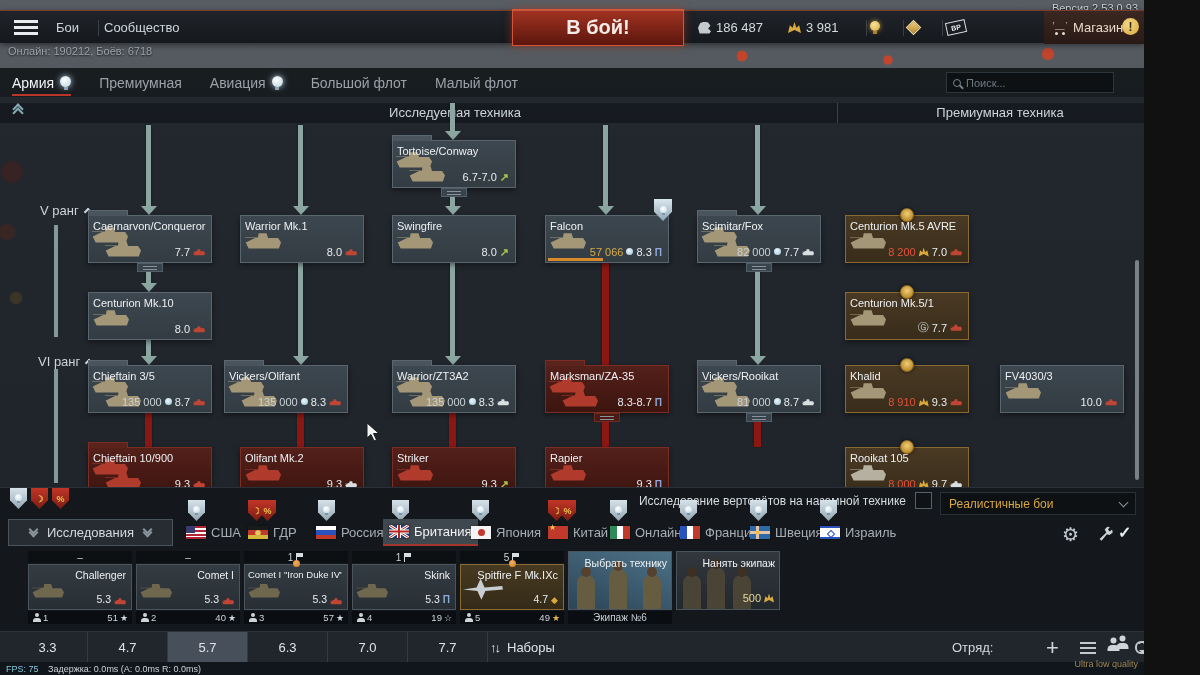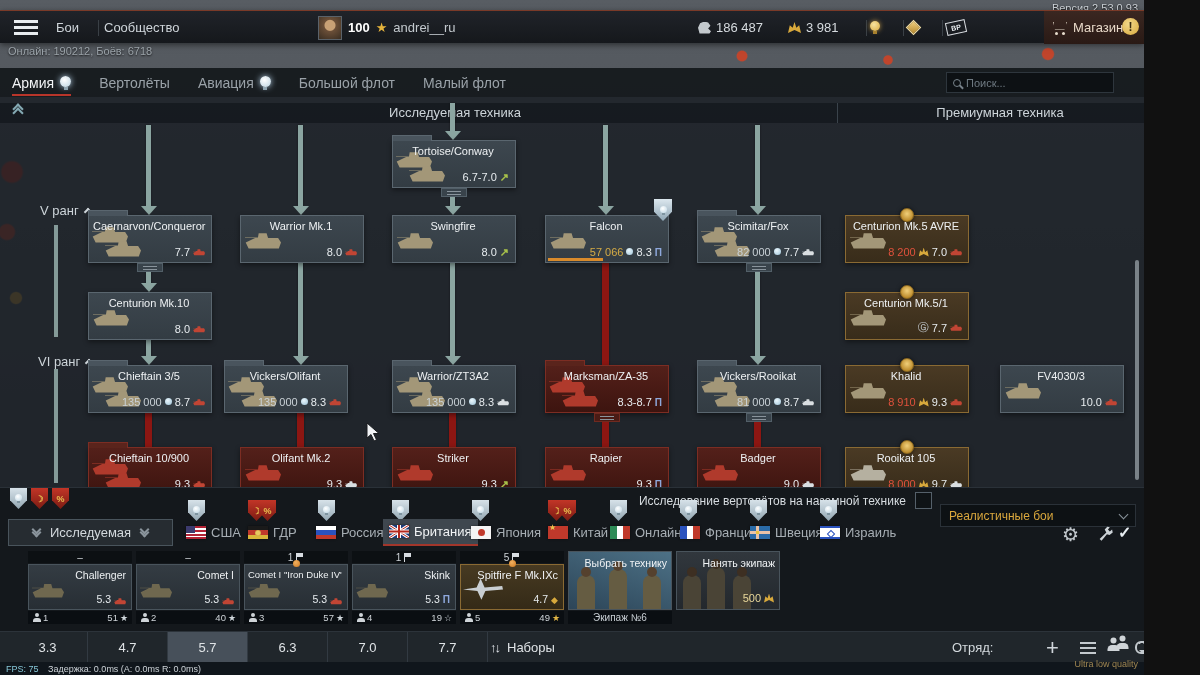--- a/index.html
+++ b/index.html
@@ -76,21 +76,21 @@
   .dblchev{position:absolute;left:14px;top:8px;display:flex;flex-direction:column;gap:-2px;cursor:pointer}
   .ranklabel{position:absolute;font-size:13px;color:#cdd4d9;display:flex;align-items:center;gap:6px}
   .ranklabel .chevup{width:6px;height:6px;border-color:#cdd4d9;margin-top:3px}
   .rankbar{position:absolute;width:4px;background:rgba(158,184,180,.8)}
   .vline{position:absolute;width:5px;background:#8ba5a1;box-shadow:0 0 2px rgba(0,0,0,.5)}
   .vline.red{width:7px;background:#8c1612}
   .arr{position:absolute;width:0;height:0;border-left:8px solid transparent;border-right:8px solid transparent;border-top:9px solid #8ba5a1}
   .scrollthumb{position:absolute;right:5px;width:4px;background:#7a8288;border-radius:2px;cursor:pointer}
   
   .card{position:absolute;width:124px;height:48px;background:linear-gradient(180deg,#3d474f,#333c43);border:1px solid #5a666f;box-shadow:0 2px 5px rgba(0,0,0,.45);cursor:pointer}
-  .card .name{position:absolute;top:4px;left:4px;right:6px;text-align:center;font-size:11px;color:#eef1f3;white-space:nowrap}
+  .card .name{position:absolute;top:4px;left:4px;right:6px;text-align:left;font-size:11px;color:#eef1f3;white-space:nowrap}
   .card .info{position:absolute;bottom:4px;right:6px;display:flex;align-items:center;gap:3px;font-size:11px;color:#e6ebee;white-space:nowrap}
   .cost{color:#c9d1d6}
   .researching .cost{color:#d4ab45}
   .price{color:#e0513c}
   .market{color:#c3c9ce;font-size:11px}
   .tank{position:absolute;width:36px;height:20px;background:#a39778;clip-path:var(--tp)}
   .t1{left:4px;top:14px}
   .folder .t1{left:3px;top:8px}
   .folder .t2{left:16px;top:22px}
   .ftab{position:absolute;top:-6px;left:-1px;width:40px;height:6px;background:#49545d;border:1px solid #5a666f;border-bottom:none}
@@ -118,21 +118,21 @@
   .cls.tankred{width:12px;height:8px;background:#c14534;clip-path:var(--tp)}
   .cls.tankwhite{width:12px;height:8px;background:#d9dee1;clip-path:var(--tp)}
   .cls.green::before{content:"↗";color:#a8c24a;font-weight:bold;font-size:11px}
   .cls.blue::before{content:"Π";color:#8ea8dc;font-weight:bold;font-size:10px}
   .cls.gold::before{content:"◆";color:#d8a93c;font-size:9px}
   .cursor{position:absolute;z-index:60}
   
   .bottompanel{position:absolute;left:0;top:487px;width:100%;height:188px;background:#14181c;border-top:1px solid #2a3138}
   .helilabel{position:absolute;top:6px;right:238px;font-size:12px;color:#d7dce0}
   .checkbox{position:absolute;top:4px;right:212px;width:17px;height:17px;background:#0f1316;border:1px solid #55606a;cursor:pointer}
-  .modedrop{position:absolute;top:16px;right:8px;width:196px;height:23px;background:#0d1114;border:1px solid #2a3138;display:flex;align-items:center;padding:0 8px;cursor:pointer}
+  .modedrop{position:absolute;top:4px;right:8px;width:196px;height:23px;background:#0d1114;border:1px solid #2a3138;display:flex;align-items:center;padding:0 8px;cursor:pointer}
   .modedrop .txt{flex:1;color:#d9a73d;font-size:12px}
   .chevdown{width:7px;height:7px;border-right:1.5px solid #8a949c;border-bottom:1.5px solid #8a949c;transform:rotate(45deg);margin-top:-3px}
   .cornerbadges{position:absolute;left:10px;top:0;display:flex;gap:4px}
   .researchbtn{position:absolute;left:8px;top:31px;width:165px;height:27px;background:#262c31;border:1px solid #49545c;display:flex;align-items:center;justify-content:center;gap:10px;color:#d3d9dd;font-size:13px;cursor:pointer}
   .dchev{display:flex;flex-direction:column;align-items:center}
   .dchev i{width:7px;height:7px;border-right:2px solid #8a949c;border-bottom:2px solid #8a949c;transform:rotate(45deg);margin-top:-4px}
   .nation{position:absolute;top:31px;height:27px;display:flex;align-items:center;gap:5px;font-size:13px;color:#a7aeb4;cursor:pointer;padding:0 6px}
   .nation.active{background:#3f474f;color:#f2f4f6;border-bottom:2px solid #a2362b}
   .flag{width:20px;height:13px;flex:none;box-shadow:0 0 2px rgba(0,0,0,.6)}
   .f-usa{background:repeating-linear-gradient(180deg,#b22234 0 1.9px,#fff 1.9px 3.8px);position:relative}
@@ -219,26 +219,21 @@
       </div>
     <div class="tb" style="left:56px">
         <span class="menu-item">Бои</span>
       </div>
     <div class="tb" style="left:88px">
         <span class="sep"></span>
       </div>
     <div class="tb" style="left:104px">
         <span class="menu-item">Сообщество</span>
       </div>
-    <div class="tb" style="left:318px;gap:6px">
-      <span class="avatar"></span>
-      <span class="lvl">100</span>
-      <span class="star"></span>
-      <span class="pname">andrei__ru</span>
-    </div>
+    <div class="battlebtn">В бой!</div>
     <div class="tb" style="left:698px">
         <span class="cur">
           <span class="i-lion"></span>
           <span>186 487</span>
         </span>
       </div>
     <div class="tb" style="left:788px">
         <span class="cur">
           <span class="i-eagle"></span>
           <span>3 981</span>
@@ -270,21 +265,21 @@
     <div class="helpbtn">?</div>
   </div>
   <div class="statusline">Онлайн: 190212, Боёв: 6718</div>
 
   <div class="tabbar">
     <span class="vtab active">
         <span>Армия</span>
         <span class="i-bulbw"></span>
       </span>
     <span class="vtab">
-        <span>Вертолёты</span>
+        <span>Премиумная</span>
       </span>
     <span class="vtab">
         <span>Авиация</span>
         <span class="i-bulbw"></span>
       </span>
     <span class="vtab">
         <span>Большой флот</span>
       </span>
     <span class="vtab">
         <span>Малый флот</span>
@@ -546,28 +541,20 @@
         </div>
     </div>
     <div class="card locked" style="left:545px;top:350px">
       <div class="tank t1"></div>
       <div class="name">Rapier</div>
       <div class="info">
           <span>9.3</span>
           <span class="cls blue"></span>
         </div>
     </div>
-    <div class="card locked" style="left:697px;top:350px">
-      <div class="tank t1"></div>
-      <div class="name">Badger</div>
-      <div class="info">
-          <span>9.0</span>
-          <span class="cls tankwhite"></span>
-        </div>
-    </div>
     <div class="card premium" style="left:845px;top:350px">
       <div class="medal"></div>
       <div class="tank t1" style="background:#b5b0a0"></div>
       <div class="name">Rooikat 105</div>
       <div class="info">
           <span class="price">8 000</span>
           <span class="i-eagle sm"></span>
           <span>9.7</span>
           <span class="cls tankwhite"></span>
         </div>
@@ -592,21 +579,21 @@
     <div class="modedrop">
       <span class="txt">Реалистичные бои</span>
       <span class="chevdown"></span>
     </div>
 
     <div class="researchbtn">
       <span class="dchev">
           <i></i>
           <i></i>
         </span>
-      <span>Исследуемая</span>
+      <span>Исследования</span>
       <span class="dchev">
           <i></i>
           <i></i>
         </span>
     </div>
 
     <div class="nbadge" style="left:188px">
         <span class="shield">
           <span class="bulbtiny"></span>
         </span>

